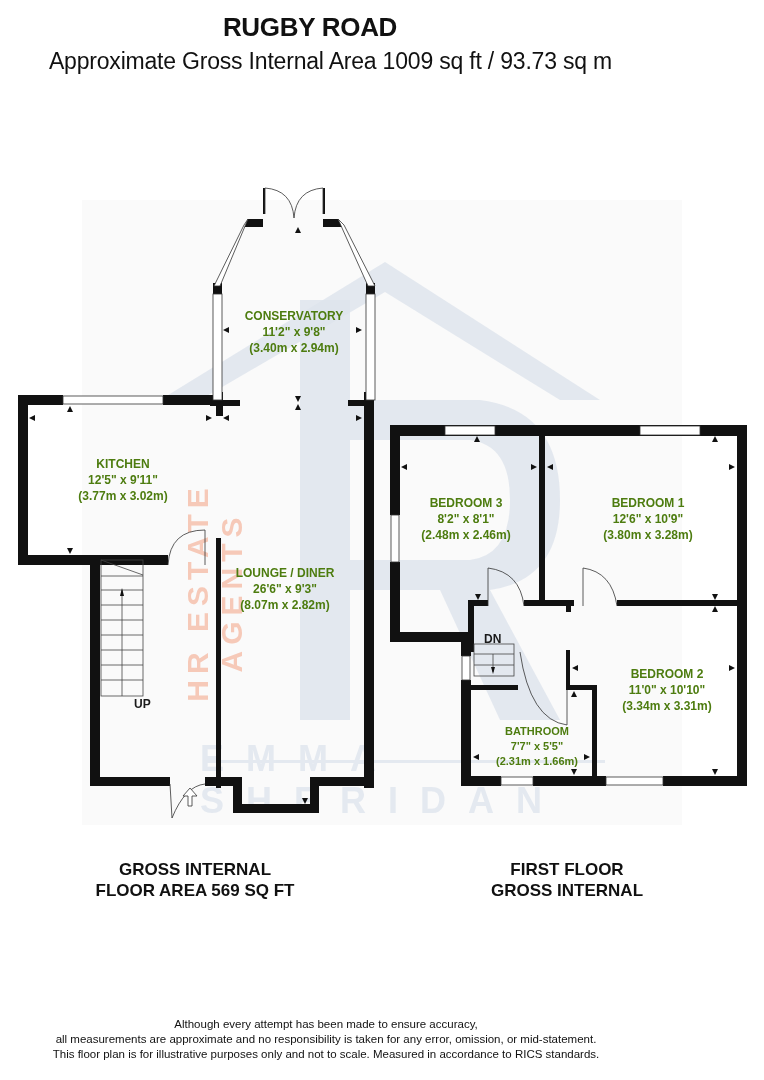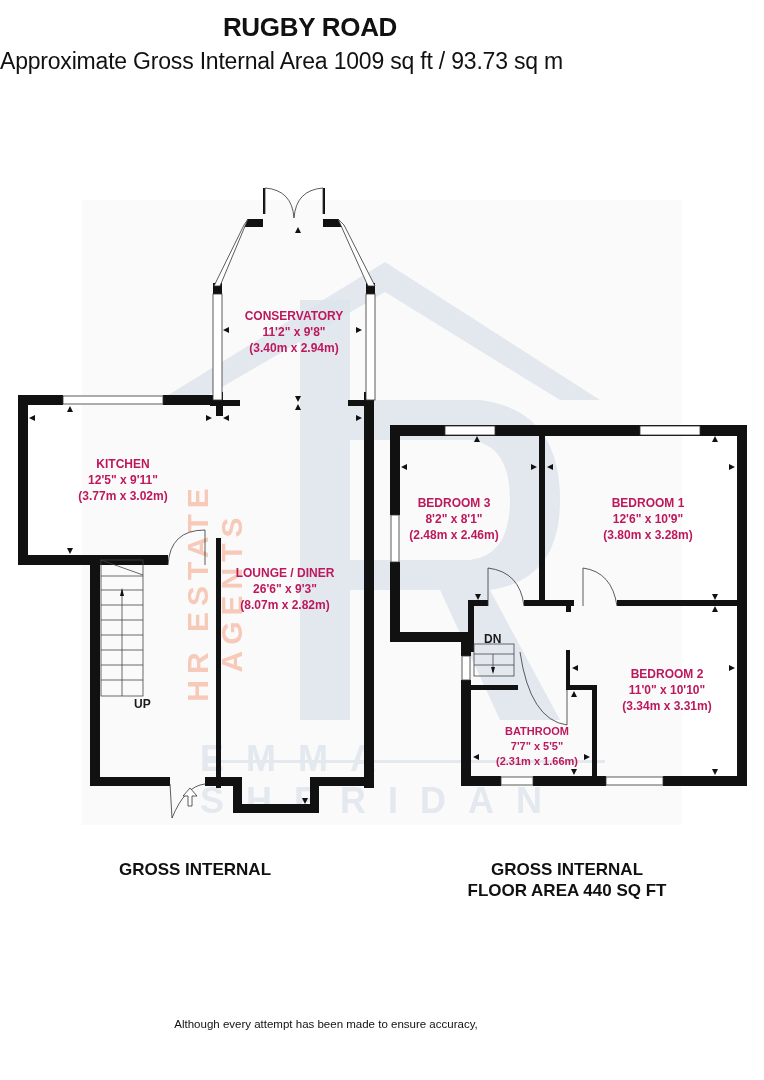--- a/index.html
+++ b/index.html
@@ -1,21 +1,21 @@
 <!DOCTYPE html>
 <html><head>
 <meta charset="utf-8">
 <style>
   html, body { margin: 0; padding: 0; background: #ffffff; }
   body { width: 764px; height: 1080px; position: relative; overflow: hidden; font-family: "Liberation Sans", sans-serif; color: #111; }
   .title { position: absolute; top: 12px; left: 0; width: 620px; text-align: center; font-weight: bold; font-size: 26px; letter-spacing: -0.3px; }
-  .subtitle { position: absolute; top: 48px; left: 0; width: 612px; text-align: left; font-size: 23px; letter-spacing: -0.2px; }
+  .subtitle { position: absolute; top: 48px; left: 0; width: 612px; text-align: right; font-size: 23px; letter-spacing: -0.2px; }
   .plan-bg { position: absolute; left: 82px; top: 200px; width: 600px; height: 625px; background: #fafafa; }
   svg.plan { position: absolute; left: 0; top: 0; }
-  .room-label { position: absolute; text-align: center; font-weight: bold; font-size: 12px; line-height: 16px; color: #be185d; }
+  .room-label { position: absolute; text-align: center; font-weight: bold; font-size: 12px; line-height: 16px; color: #4d7c0f; }
   .room-label span { display: block; }
   .stair-label { position: absolute; font-weight: bold; font-size: 12px; color: #1a1a1a; }
   .floor-label { position: absolute; text-align: center; font-weight: bold; font-size: 17px; line-height: 21px; color: #111; }
   .floor-label span { display: block; }
   .disclaimer { position: absolute; top: 1017px; left: 0; width: 652px; text-align: center; font-size: 11.5px; line-height: 15px; color: #111; }
   .disclaimer span { display: block; }
   .wm-text { position: absolute; font-weight: bold; }
 </style>
 </head>
 <body>
@@ -183,21 +183,21 @@
   <span>12'5" x 9'11"</span>
   <span>(3.77m x 3.02m)</span>
 </div>
 <div class="room-label" style="left:222px;top:565px;width:126px;">
   <span>LOUNGE / DINER</span>
   <span>26'6" x 9'3"</span>
   <span>(8.07m x 2.82m)</span>
 </div>
 <div class="stair-label" style="left:114px;top:697px;margin-left:20px;">UP</div>
 
-<div class="room-label" style="left:392px;top:495px;width:124px;">
+<div class="room-label" style="left:404px;top:495px;width:124px;">
   <span>BEDROOM 3</span>
   <span>8'2" x 8'1"</span>
   <span>(2.48m x 2.46m)</span>
 </div>
 <div class="room-label" style="left:545px;top:495px;width:206px;">
   <span>BEDROOM 1</span>
   <span>12'6" x 10'9"</span>
   <span>(3.80m x 3.28m)</span>
 </div>
 <div class="room-label" style="left:597px;top:666px;width:140px;">
@@ -207,21 +207,24 @@
 </div>
 <div class="room-label" style="left:471px;top:724px;width:132px;font-size:11px;line-height:15px;">
   <span>BATHROOM</span>
   <span>7'7" x 5'5"</span>
   <span>(2.31m x 1.66m)</span>
 </div>
 <div class="stair-label" style="left:484px;top:632px;">DN</div>
 
 <div class="floor-label" style="left:70px;top:859px;width:250px;">
   <span>GROSS INTERNAL</span>
+  <span>FLOOR AREA 569 SQ FT</span>
 </div>
 <div class="floor-label" style="left:440px;top:859px;width:254px;">
+  <span>FIRST FLOOR</span>
   <span>GROSS INTERNAL</span>
-  <span>FLOOR AREA 440 SQ FT</span>
 </div>
 
 <div class="disclaimer">
   <span>Although every attempt has been made to ensure accuracy,</span>
+  <span>all measurements are approximate and no responsibility is taken for any error, omission, or mid-statement.</span>
+  <span>This floor plan is for illustrative purposes only and not to scale. Measured in accordance to RICS standards.</span>
 </div>
 
 </body></html>

